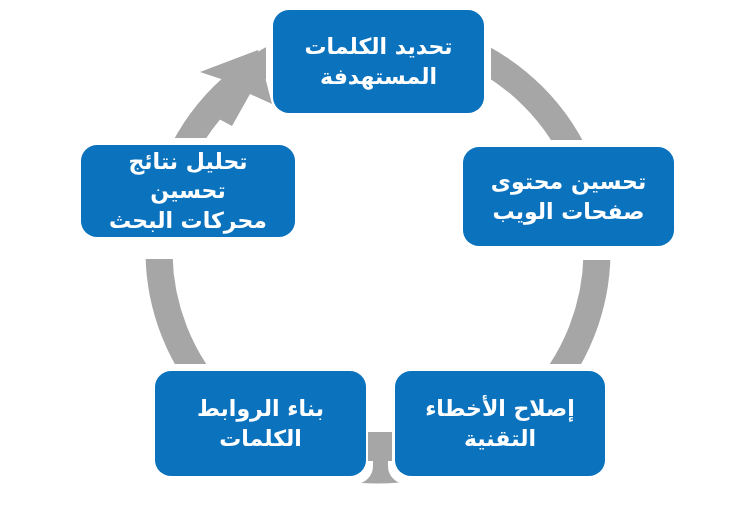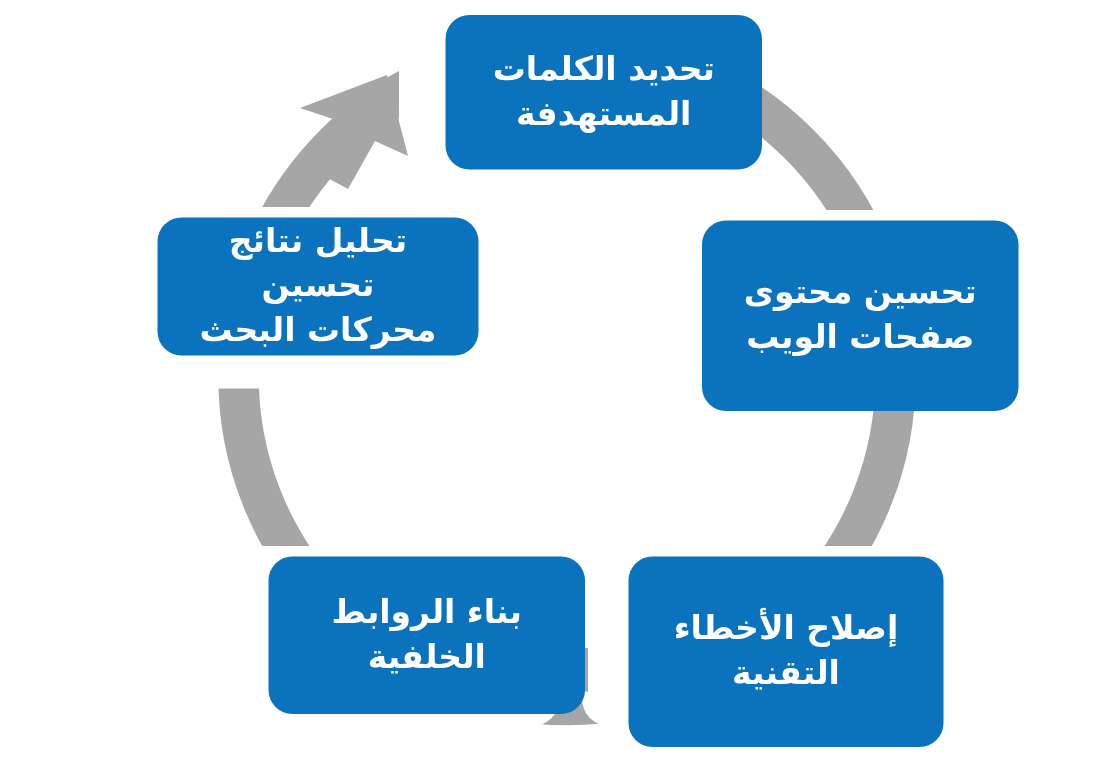--- a/index.html
+++ b/index.html
@@ -31,36 +31,35 @@
     position: absolute;
     background: #0b72be;
     border-radius: 16px;
     display: flex;
     align-items: center;
     justify-content: center;
     text-align: center;
     box-sizing: border-box;
     padding: 6px 10px;
     z-index: 5;
-    margin-left: 24px;
   }
   .node-label {
     color: #ffffff;
     font-weight: bold;
     font-size: 22px;
     line-height: 1.32;
     direction: rtl;
     unicode-bidi: embed;
     white-space: pre-line;
     letter-spacing: 0px;
   }
   
   #node-0 { left: 273px; top: 10px;  width: 211px; height: 103px; }
-  #node-1 { left: 444px; top: 147px; width: 211px; height: 127px; }
-  #node-2 { left: 395px; top: 371px; width: 210px; height: 127px; }
+  #node-1 { left: 463px; top: 147px; width: 211px; height: 99px; }
+  #node-2 { left: 395px; top: 371px; width: 210px; height: 105px; }
   #node-3 { left: 155px; top: 371px; width: 211px; height: 105px; }
   #node-4 { left: 81px;  top: 145px; width: 214px; height: 92px; }
 
   .gray-connector {
     position: absolute;
     background: #a6a6a6;
     z-index: 4;
   }
   #connector-bottom {
     left: 368px;
@@ -113,21 +112,21 @@
 صفحات الويب</span>
   </div>
 
   <div id="node-2" class="node-box">
     <span class="node-label">إصلاح الأخطاء
 التقنية</span>
   </div>
 
   <div id="node-3" class="node-box">
     <span class="node-label">بناء الروابط
-الخلفية</span>
+الكلمات</span>
   </div>
 
   <div id="node-4" class="node-box">
     <span class="node-label">تحليل نتائج تحسين
 محركات البحث</span>
   </div>
 
 </div>
 
 </body></html>

